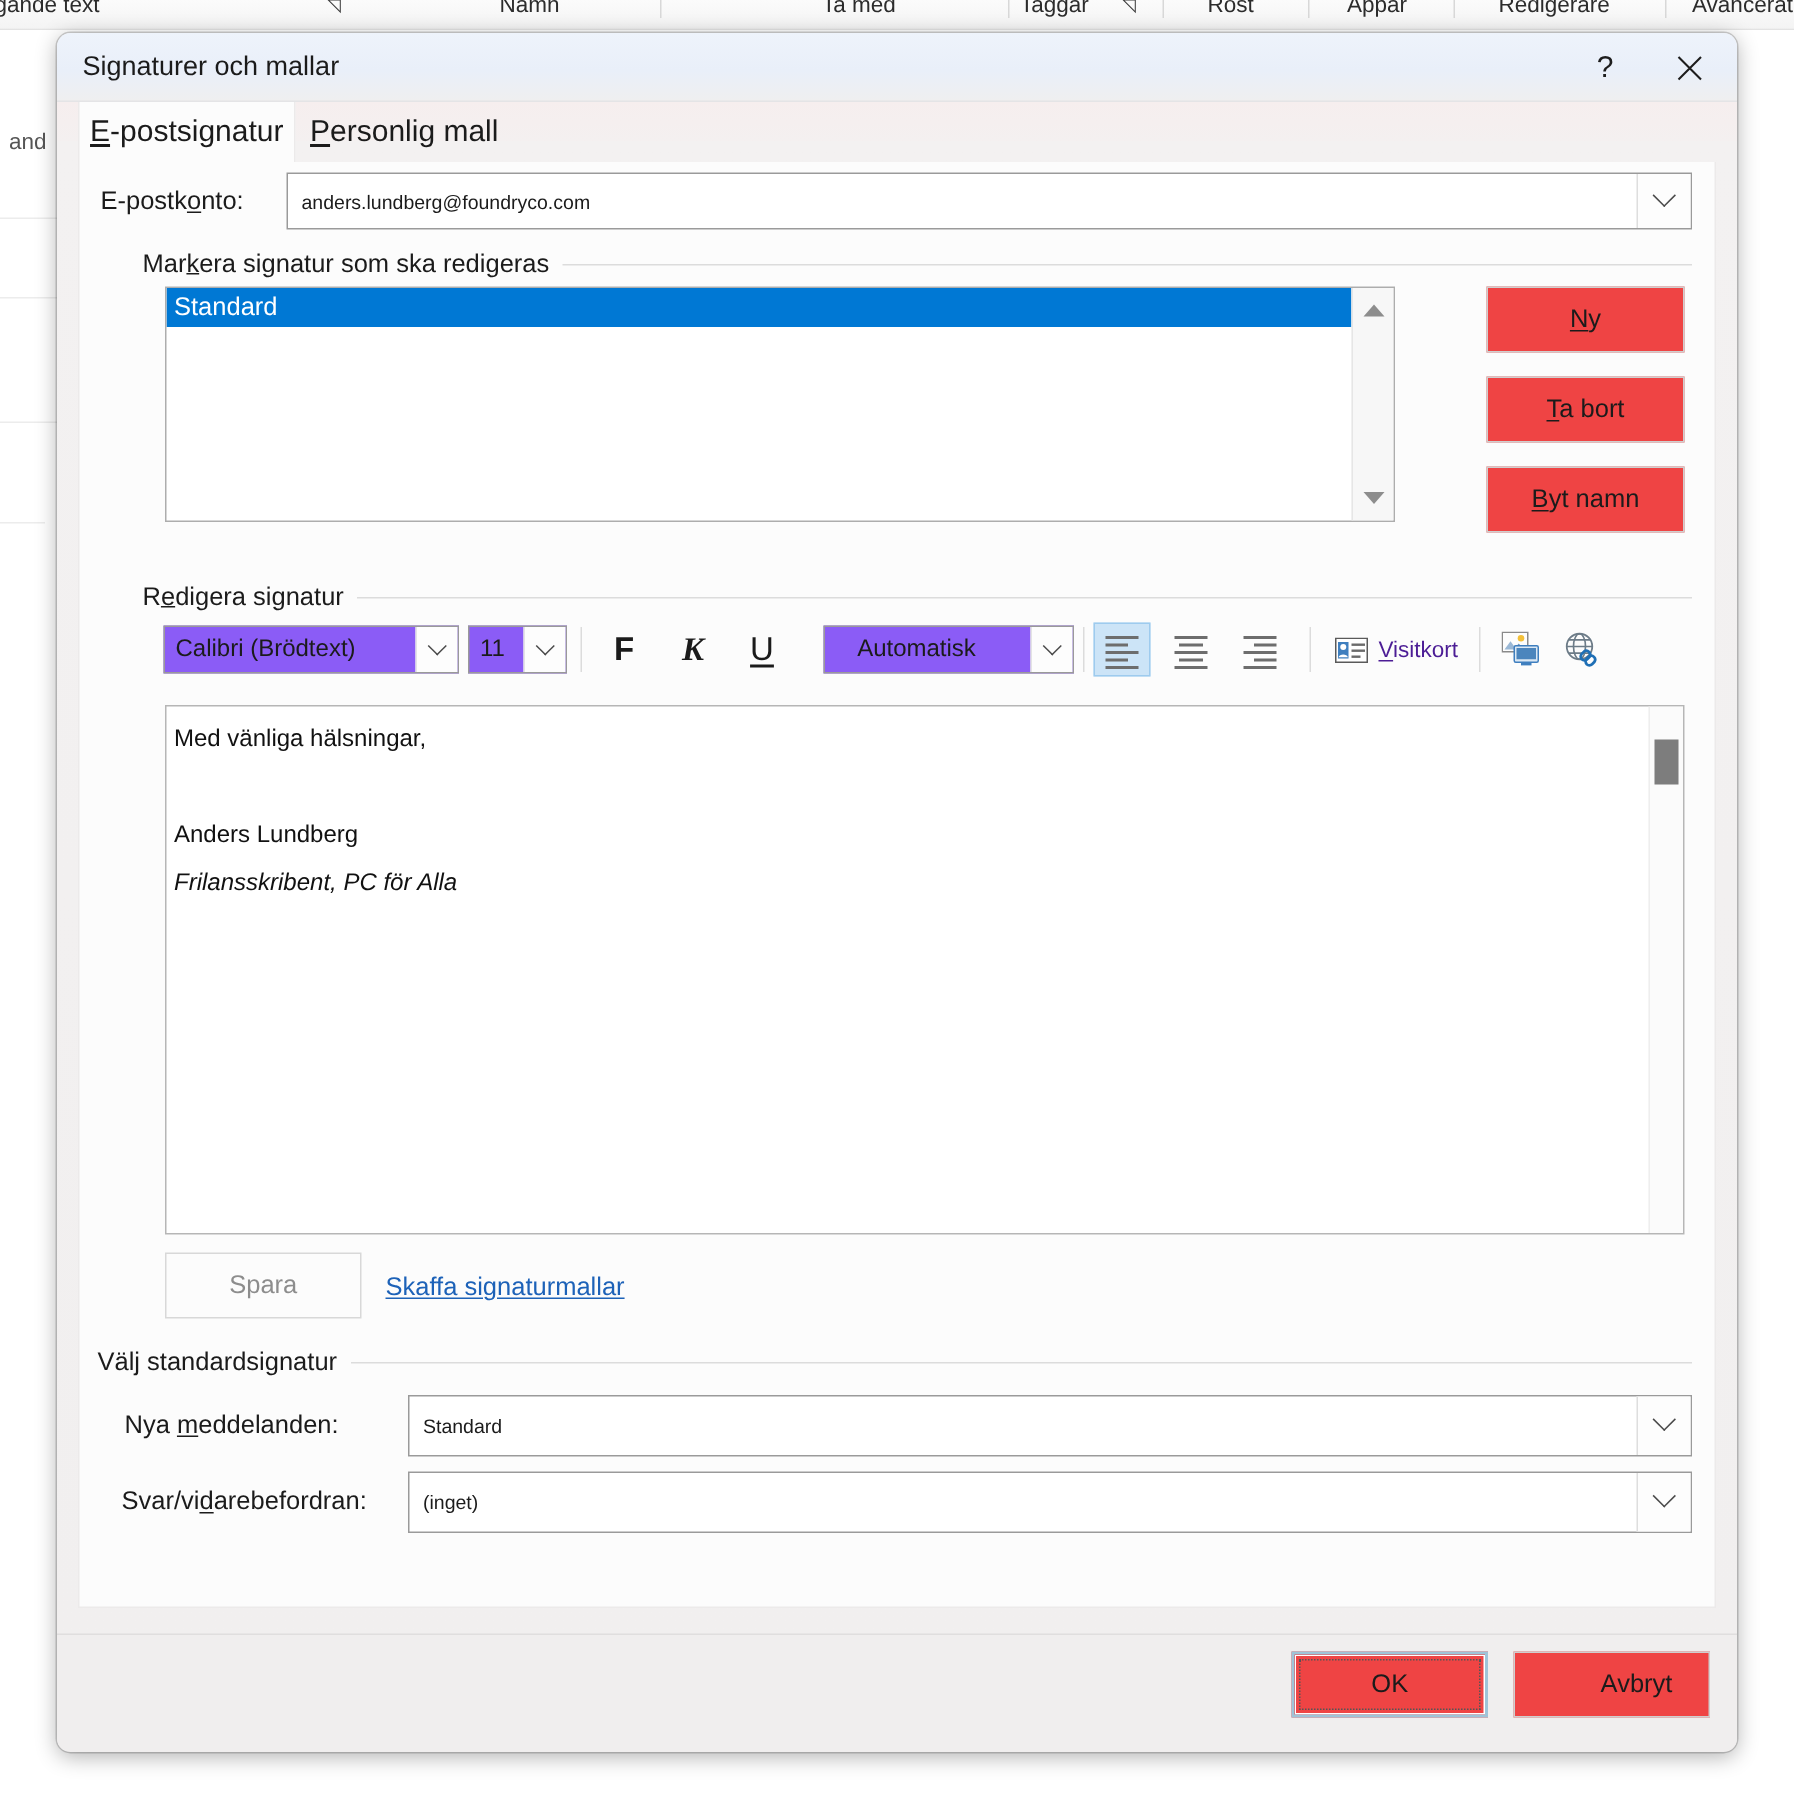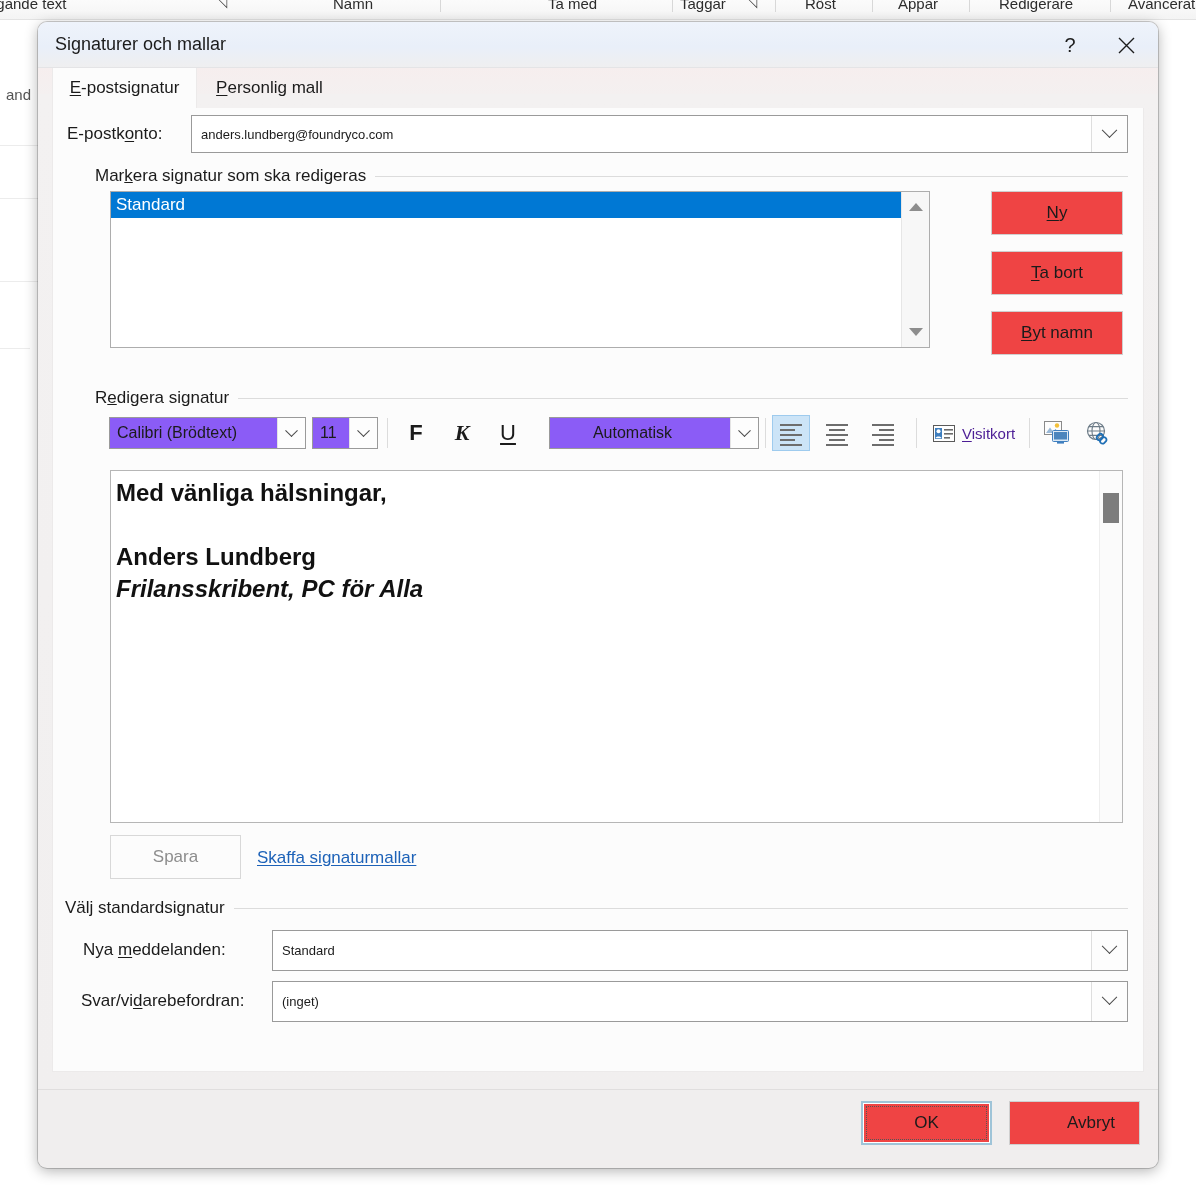--- a/index.html
+++ b/index.html
@@ -91,21 +91,21 @@
     background: #f0eeee;
   }
 
   
   .tabstrip {
     position: absolute; left: 14px; top: 0; right: 0; height: 40px;
   }
   .tab {
     position: absolute; top: 0; height: 40px;
     display: flex; align-items: center; justify-content: center;
-    font-size: 17px; color: #1b1b1b; cursor: default;
+    font-size: 20px; color: #1b1b1b; cursor: default;
   }
   .tab.active {
     background: #fcfcfc;
     border-left: 1px solid #eceaea;
     border-right: 1px solid #eceaea;
   }
   .tab u { text-underline-offset: 2px; }
 
   .whitepane {
     position: absolute;
@@ -266,21 +266,21 @@
 
   
   .editor {
     position: absolute;
     background: #ffffff;
     border: 1px solid #b6b6b6;
     overflow: hidden;
   }
   .editor-text {
     position: absolute; left: 5px; top: 6px; right: 30px;
-    font-size: 24px; color: #111; line-height: 32px; font-weight: bold;
+    font-size: 16px; color: #111; line-height: 32px;
   }
   .editor-text .ln { white-space: pre; }
   .editor-text .ital { font-style: italic; }
   .ed-scroll {
     position: absolute; top: 0; right: 0; bottom: 0; width: 23px;
     background: #fbfbfb; border-left: 1px solid #eeeeee;
   }
   .ed-thumb {
     position: absolute; left: 3px; top: 22px; width: 16px; height: 30px;
     background: #7d7d7d;
@@ -404,21 +404,21 @@
         <div class="tbtn bold">
             <span>F</span>
           </div>
         <div class="tbtn italic" style="margin-left:8px;">
             <span>K</span>
           </div>
         <div class="tbtn underline" style="margin-left:8px;">
             <span>U</span>
           </div>
 
-        <div class="mini-combo" style="width:210px; margin-left:22px;">
+        <div class="mini-combo" style="width:167px; margin-left:22px;">
           <div class="mval" style="text-align:center; padding-right:22px;">Automatisk</div>
           <div class="marrow">
               <span class="chev-sm"></span>
             </div>
         </div>
 
         <div class="tbsep" style="margin:0 6px;"></div>
 
         <div class="tbtn active">
           <span class="align-ico">

